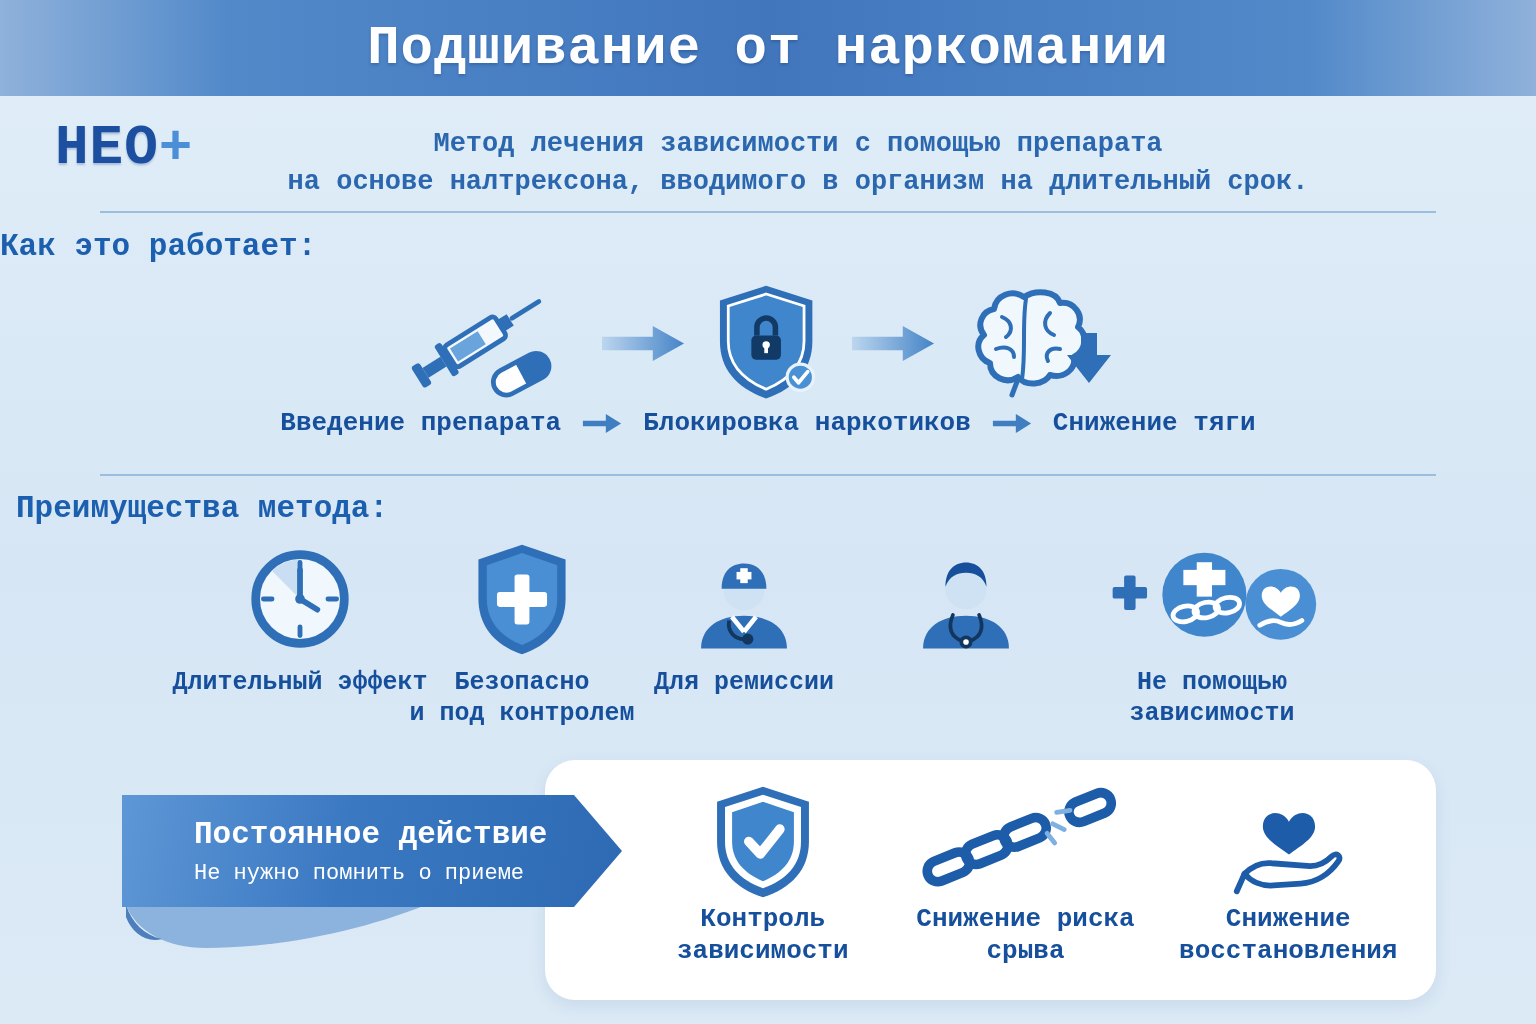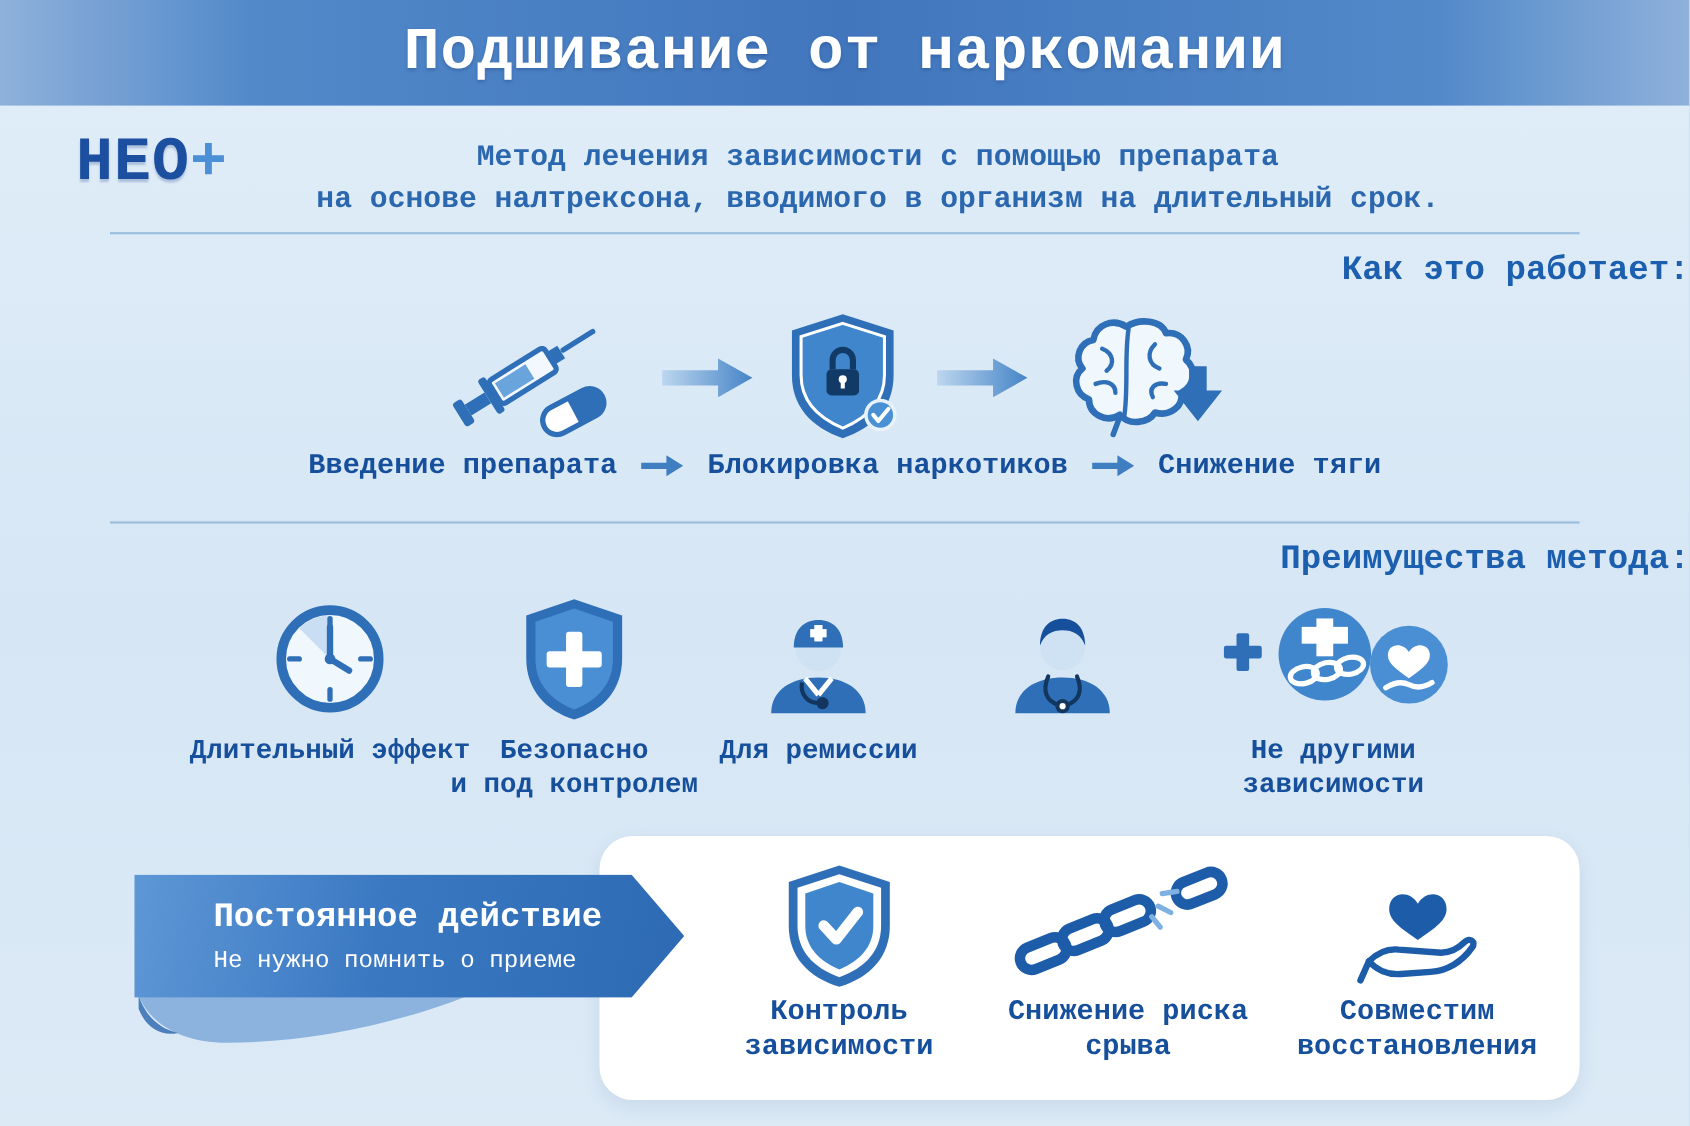--- a/index.html
+++ b/index.html
@@ -8,26 +8,26 @@
     background:linear-gradient(180deg,#e1eef9 0%, #d6e6f4 55%, #dceaf6 100%);
     font-family:Liberation Mono, monospace;
   }
   .header {
     position:absolute; top:0; left:0; right:0; height:96px;
     background:linear-gradient(90deg,#8fb1db 0%, #5189c9 15%, #4176bd 50%, #5189c9 85%, #8fb1db 100%);
     display:flex; align-items:center; justify-content:center;
   }
   .title { color:#fff; font-size:54px; font-weight:bold; letter-spacing:1px; text-shadow:0 2px 3px rgba(10,40,90,.25); }
   .logo { position:absolute; left:55px; top:116px; font-size:56px; font-weight:800; letter-spacing:1px; }
-  .logo-text { color:#1c4fa0; text-shadow:0 2px 2px rgba(20,60,130,.25);margin-left:14px; }
+  .logo-text { color:#1c4fa0; text-shadow:0 2px 2px rgba(20,60,130,.25); }
   .logo-plus { color:#4b8fd6; }
   .intro { position:absolute; top:126px; left:200px; right:140px; text-align:center; color:#2b67ae; font-size:27px; font-weight:600; line-height:1.4; }
   .divider { position:absolute; left:100px; right:100px; height:2px; background:#9cbede; }
   .div-1 { top:211px; } .div-2 { top:474px; }
-  .section-heading { position:absolute; left:0; right:0; margin:0; text-align:right; color:#1b5fae; font-size:31px; font-weight:bold; }
+  .section-heading { position:absolute; left:0; right:0; margin:0; text-align:left; color:#1b5fae; font-size:31px; font-weight:bold; }
   .heading-how { top:229px; } .heading-adv { top:491px;padding-left:16px; }
 
   .steps-row { position:absolute; top:282px; left:0; right:0; height:122px; display:flex; justify-content:center; align-items:center; gap:26px; }
   .step-icon svg, .flow-arrow svg, .mini-arrow svg, .adv-icon svg, .bottom-icon svg, .ribbon-curl svg { display:block; overflow:visible; }
   .icon-syringe { width:175px; height:120px; }
   .icon-shield-lock { width:112px; height:122px; }
   .icon-brain { width:175px; height:120px; }
   .flow-arrow svg { width:86px; height:43px; }
   .labels-row { position:absolute; top:408px; left:0; right:0; display:flex; justify-content:center; align-items:center; gap:20px; }
   .step-label { color:#164f9c; font-size:26px; font-weight:bold; white-space:nowrap; }
@@ -248,21 +248,21 @@
           <g fill="none" stroke="#fff" stroke-width="5">
             <ellipse cx="84" cy="74" rx="13" ry="8" transform="rotate(-12 84 74)"></ellipse>
             <ellipse cx="106" cy="70" rx="13" ry="8" transform="rotate(-12 106 70)"></ellipse>
             <ellipse cx="128" cy="65" rx="13" ry="8" transform="rotate(-12 128 65)"></ellipse>
           </g>
           <circle cx="184" cy="64" r="37" fill="#4a8fd4"></circle>
           <path d="M184 52 C178 42 164 44 164 55 C164 64 175 70 184 77 C193 70 204 64 204 55 C204 44 190 42 184 52 Z" fill="#fff"></path>
           <path d="M162 86 C170 81 178 80 184 83 C190 86 198 86 206 81" stroke="#fff" stroke-width="5" fill="none" stroke-linecap="round"></path>
         </svg>
       </div>
-      <div class="adv-label">Не другими
+      <div class="adv-label">Не помощью
 зависимости</div>
     </div>
   </div>
 
   <div class="bottom-panel">
     <div class="bottom-item">
       <div class="bottom-icon">
         <svg class="icon-shield-check" viewBox="0 0 120 132">
           <path d="M60 4 L112 21 V66 C112 98 92 119 60 129 C28 119 8 98 8 66 V21 Z" fill="#2e6fb7"></path>
           <path d="M60 13 L103 27 V66 C103 92 87 109 60 119 C33 109 17 92 17 66 V27 Z" fill="#fff"></path>
@@ -291,21 +291,21 @@
       <div class="bottom-label">Снижение риска срыва</div>
     </div>
     <div class="bottom-item">
       <div class="bottom-icon">
         <svg class="icon-hand-heart" viewBox="0 0 130 120">
           <path d="M66 40 C58 26 39 29 39 45 C39 57 54 65 66 74 C78 65 93 57 93 45 C93 29 74 26 66 40 Z" fill="#1d5ca8"></path>
           <path d="M20 94 C28 86 38 82 48 83 L88 86 C97 86 104 82 110 76 C115 71 121 76 117 81 C108 94 94 103 78 104 L50 106 C38 107 27 102 20 94 Z" fill="#fff" stroke="#1d5ca8" stroke-width="6" stroke-linejoin="round"></path>
           <path d="M20 94 L12 112" stroke="#1d5ca8" stroke-width="6" stroke-linecap="round"></path>
         </svg>
       </div>
-      <div class="bottom-label">Совместим
+      <div class="bottom-label">Снижение
 восстановления</div>
     </div>
   </div>
 
   <div class="ribbon">
     <div class="ribbon-title">Постоянное действие</div>
     <div class="ribbon-subtitle">Не нужно помнить о приеме</div>
   </div>
   <div class="ribbon-curl">
     <svg viewBox="0 0 300 44">

